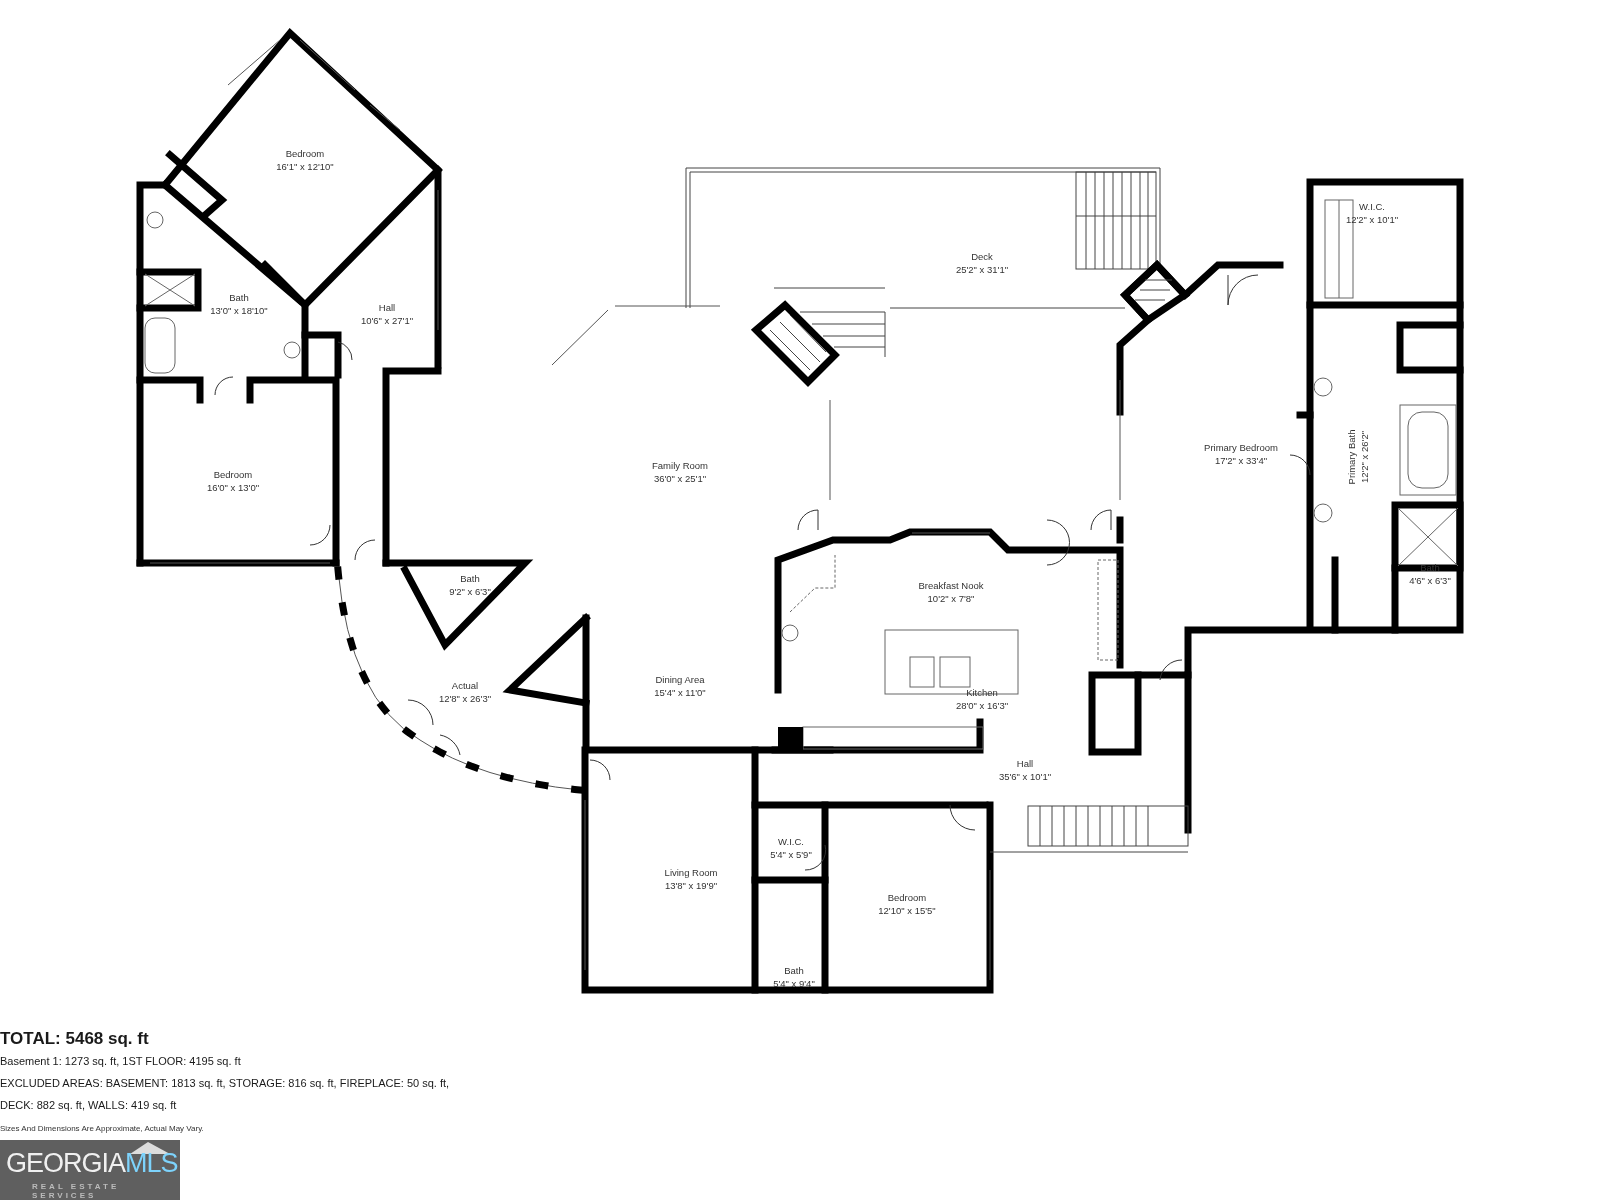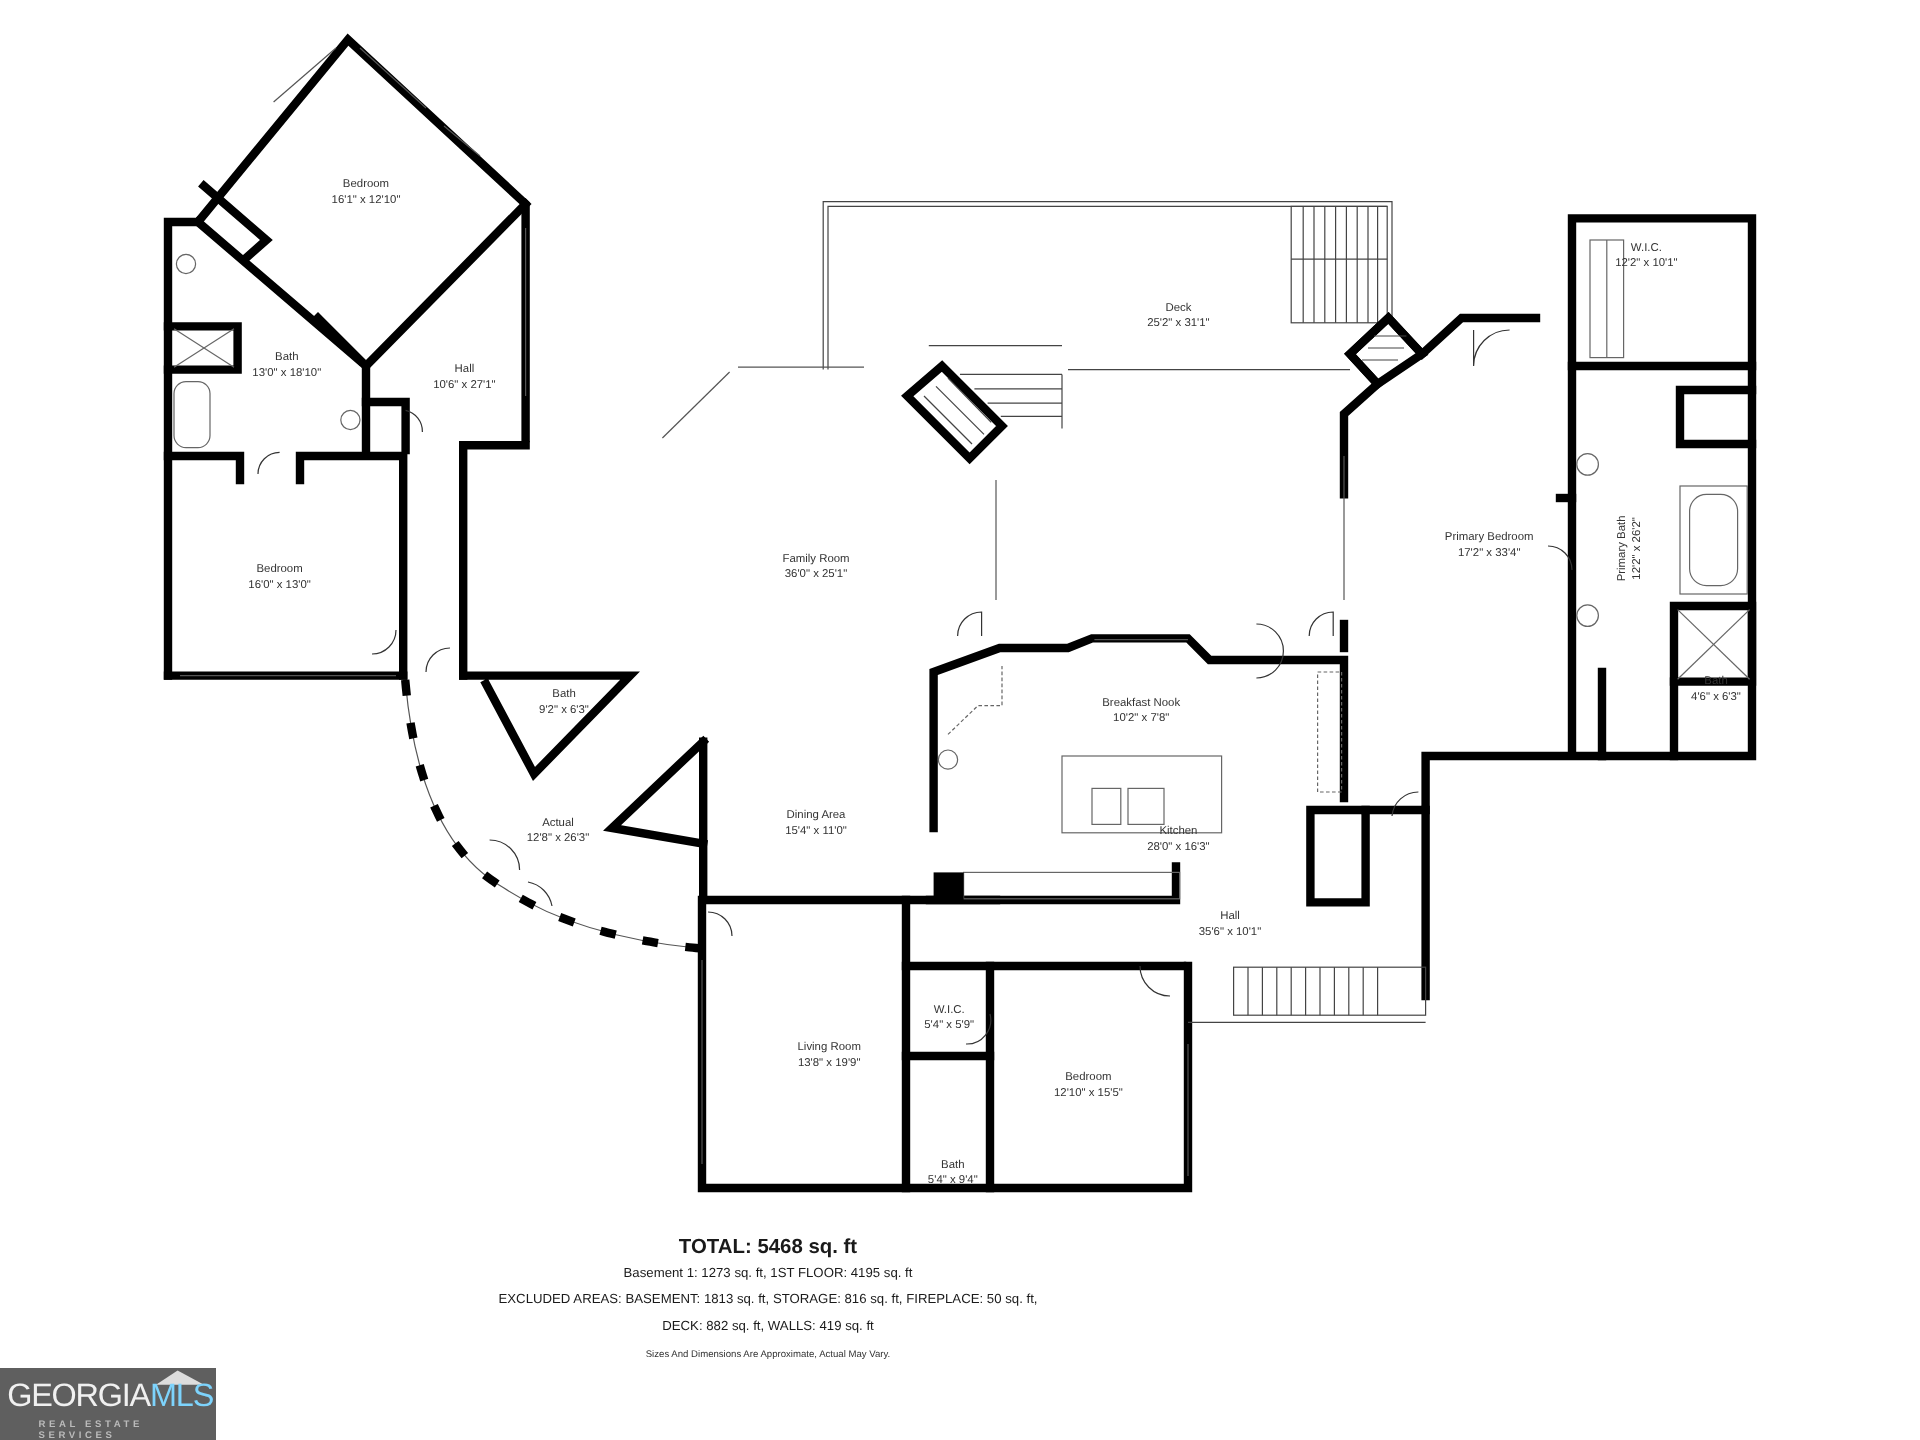--- a/index.html
+++ b/index.html
@@ -5,21 +5,21 @@
   html,body{margin:0;padding:0;background:#ffffff;}
   body{width:1600px;height:1200px;position:relative;overflow:hidden;font-family:"Liberation Sans",sans-serif;}
   #plan{position:absolute;left:0;top:0;width:1600px;height:1050px;}
   .wall{stroke:#000;stroke-width:7;fill:none;stroke-linecap:square;stroke-linejoin:miter;}
   .thin{stroke:#444;stroke-width:1;fill:none;}
   .win{stroke:#555;stroke-width:1;fill:#fff;}
   .door{stroke:#333;stroke-width:1;fill:none;}
   .fix{stroke:#666;stroke-width:1;fill:none;}
   .room-label{position:absolute;transform:translateX(-50%);text-align:center;font-size:9.5px;color:#333;line-height:13px;white-space:nowrap;}
   .room-label.vert{transform:translate(-50%,-50%) rotate(-90deg);}
-  .summary{position:absolute;left:0;width:1280px;top:1028px;text-align:center;color:#1a1a1a;}
+  .summary{position:absolute;left:0;width:1280px;top:1028px;text-align:left;color:#1a1a1a;}
   .summary .total{font-size:17px;font-weight:bold;line-height:22px;}
   .summary .line{font-size:11px;line-height:22px;}
   .summary .disclaimer{font-size:8px;color:#333;margin-top:8px;}
   .logo{position:absolute;left:0;top:1140px;width:180px;height:60px;background:#5f5f5f;color:#eee;}
   .logo .brand{position:absolute;left:6px;top:8px;font-size:27px;letter-spacing:-1px;color:#f0f0f0;}
   .logo .brand .mls{color:#7dd3fc;}
   .logo .sub{position:absolute;left:32px;top:42px;font-size:8px;letter-spacing:3px;color:#bbb;font-weight:bold;}
   .logo .roof{position:absolute;left:130px;top:2px;width:0;height:0;border-left:18px solid transparent;border-right:22px solid transparent;border-bottom:12px solid #ddd;}
 </style>
 </head>

